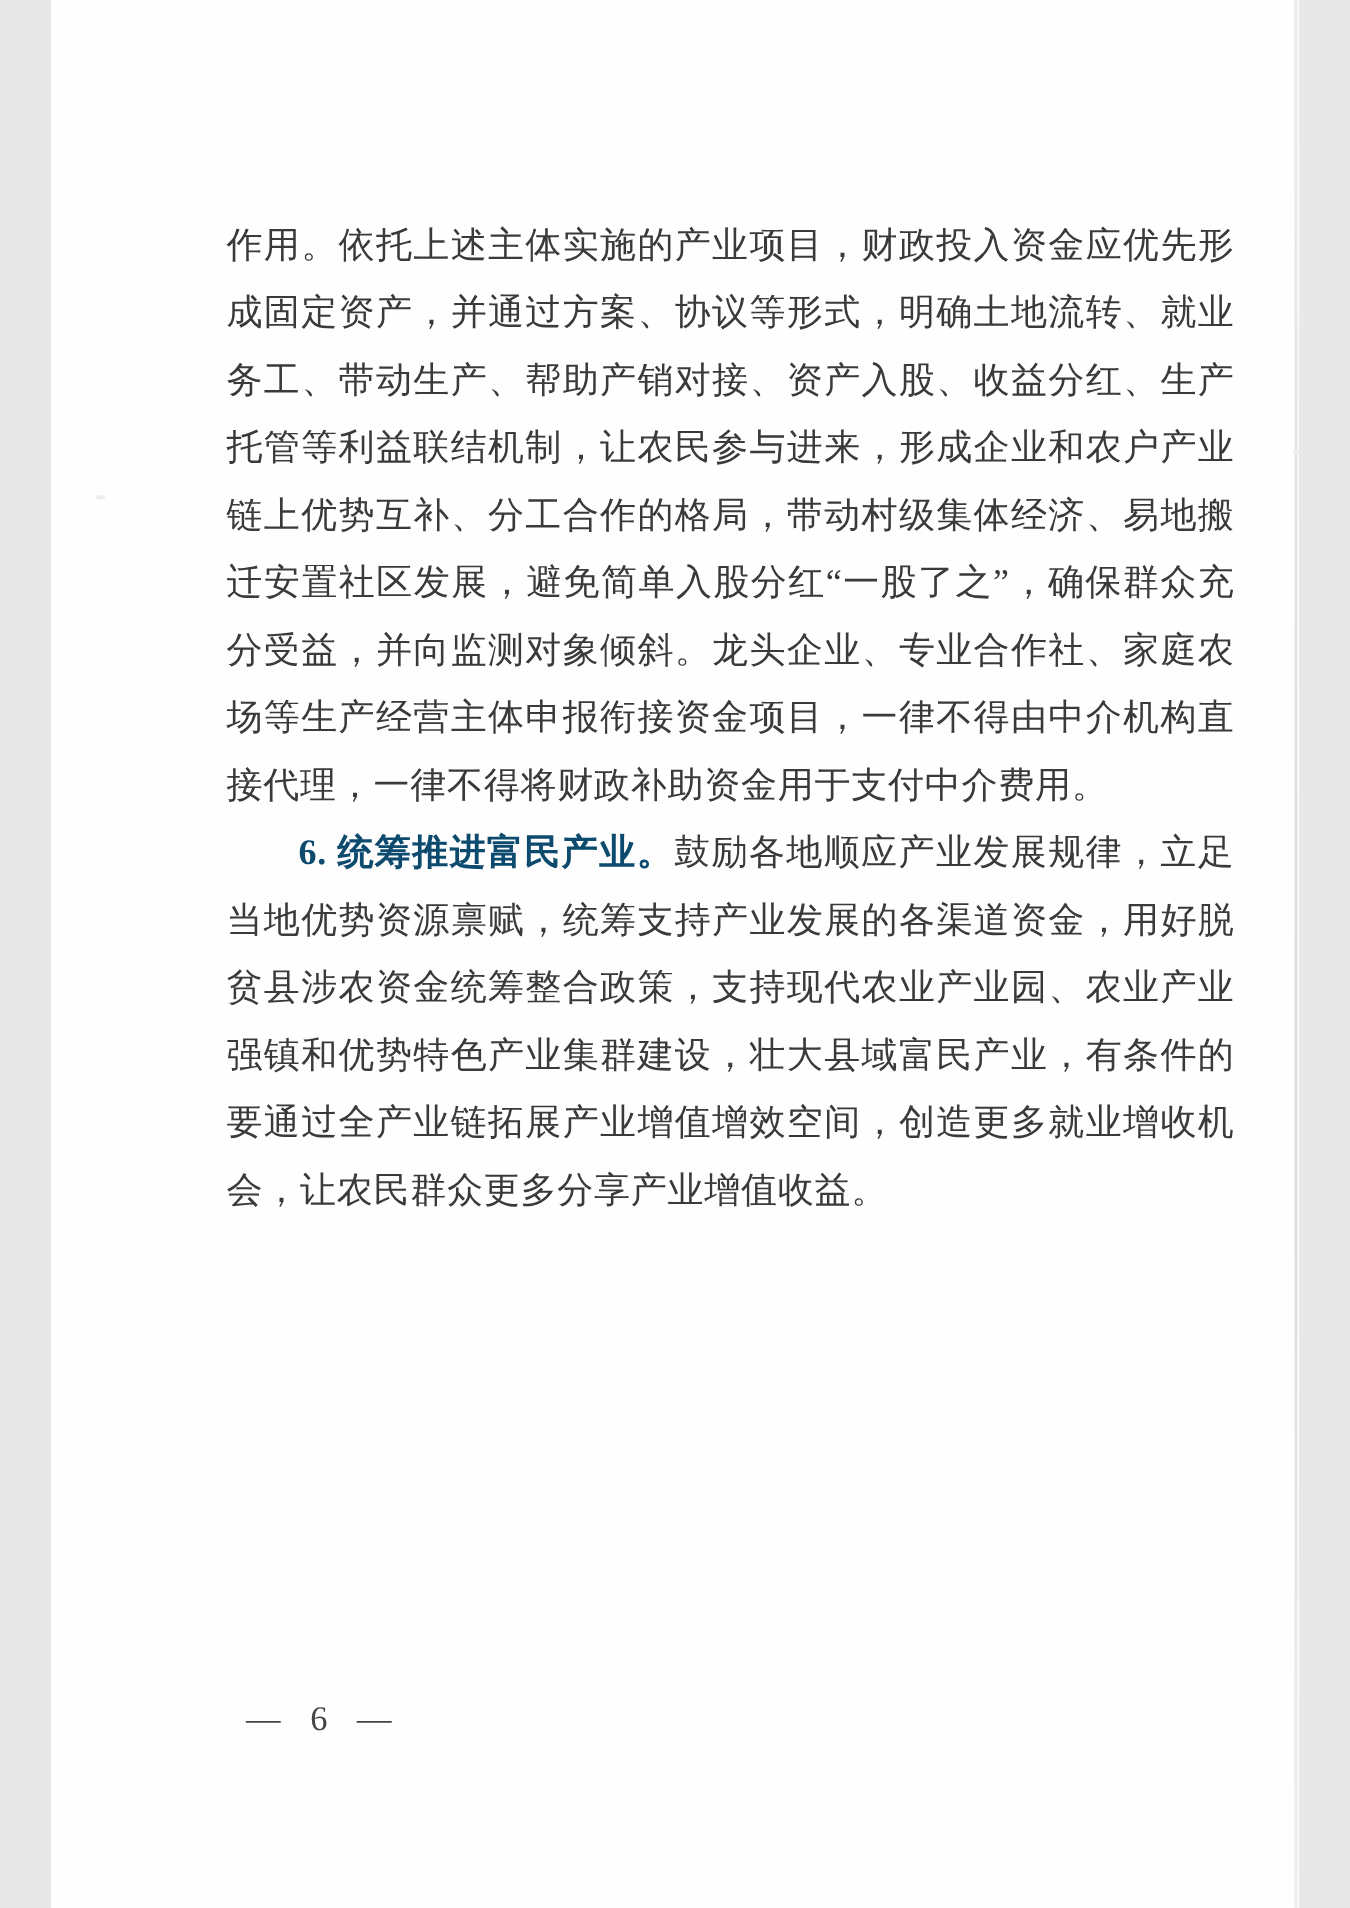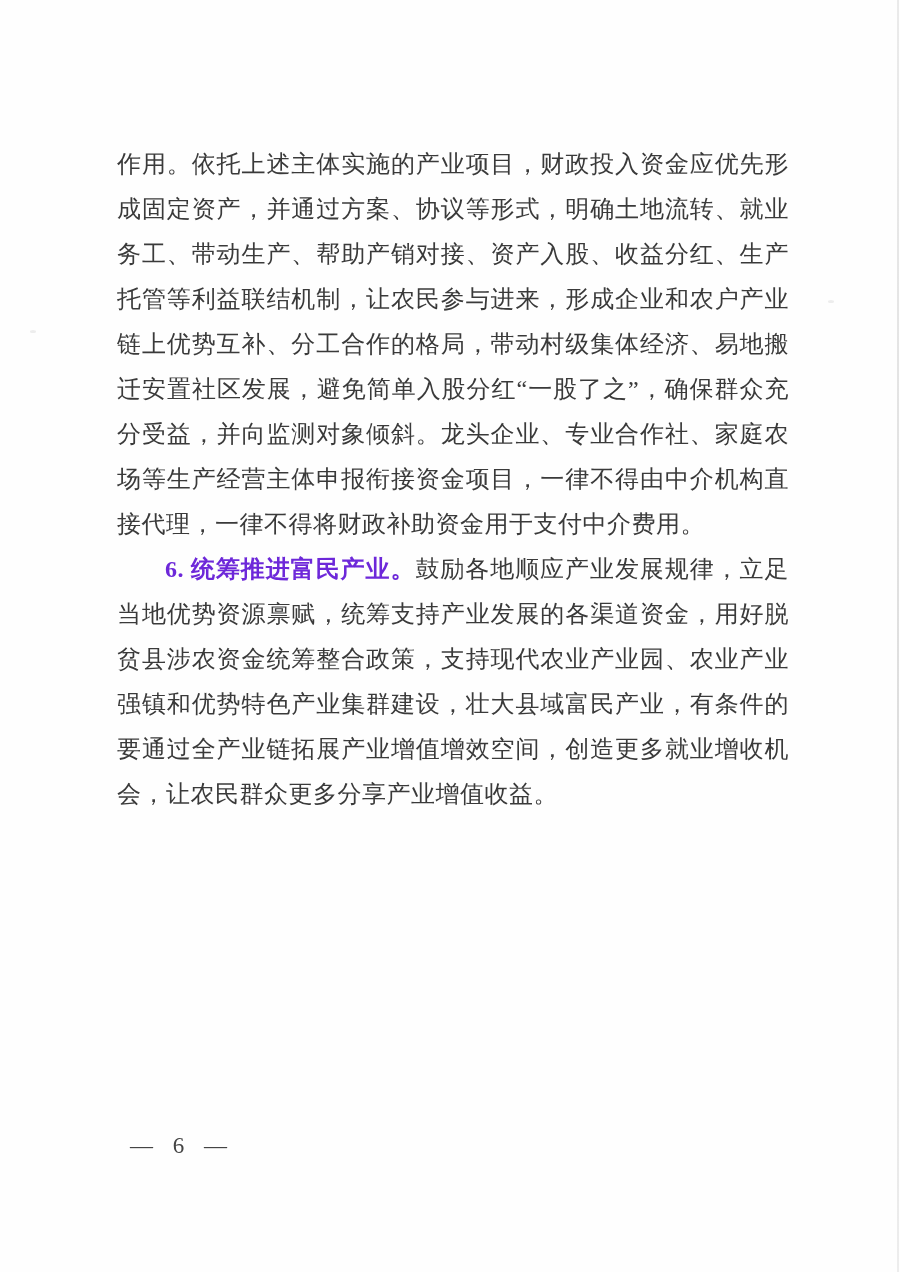--- a/index.html
+++ b/index.html
@@ -2,21 +2,21 @@
 <html><head>
 <meta charset="utf-8">
 <style>
   html, body {
     margin: 0;
     padding: 0;
     background: #e8e8e8;
   }
   .page {
     position: relative;
-    width: 900px;
+    width: 832px;
     height: 1272px;
     margin: 0 auto;
     background: #fefefe;
     overflow: hidden;
     font-family: "Liberation Serif", "DejaVu Serif", serif;
     color: #3a3a3a;
   }
   
   .scan-edge-right {
     position: absolute;
@@ -47,21 +47,21 @@
     letter-spacing: 0.5px;
     text-align: justify;
     text-justify: inter-character;
     word-break: break-all;
   }
   .para.indent {
     text-indent: 2em;
   }
   .section-lead {
     font-weight: bold;
-    color: #6d28d9;
+    color: #0c4a6e;
   }
   .page-number {
     position: absolute;
     left: 130px;
     top: 1131px;
     font-size: 23px;
     line-height: 30px;
     letter-spacing: 2px;
     word-spacing: 10px;
     color: #444444;

